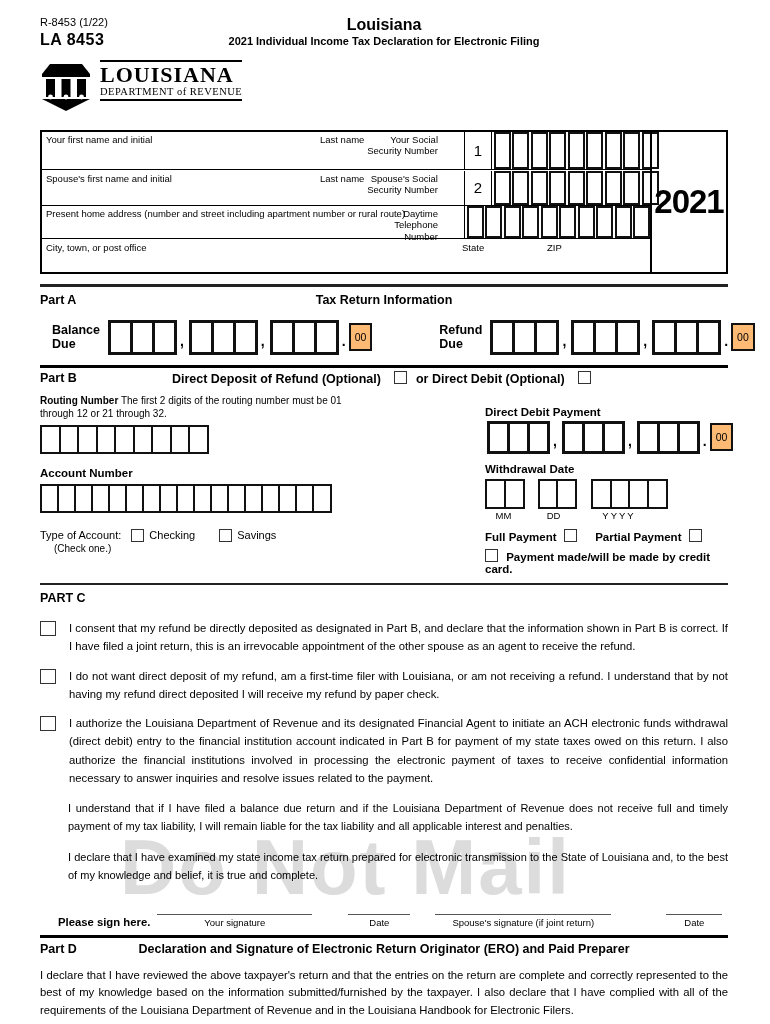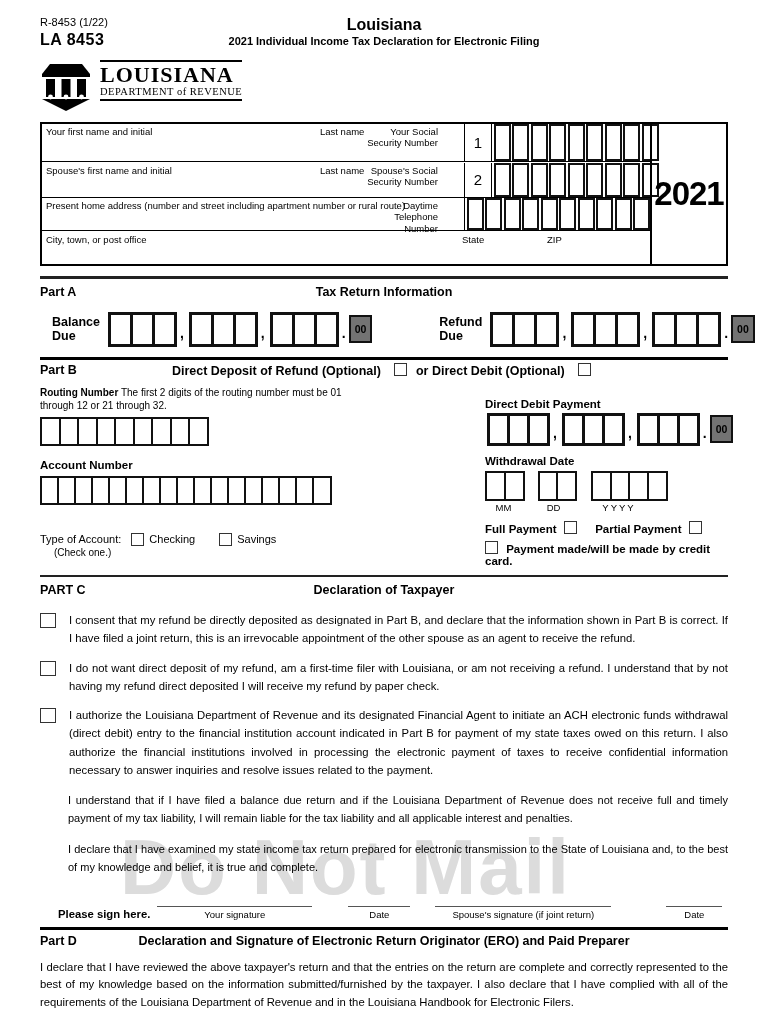--- a/index.html
+++ b/index.html
@@ -14,21 +14,21 @@
   .form-id{font-size:16px;font-weight:bold;letter-spacing:.5px;}
   .hdr-center{text-align:center;padding-top:2px;}
   .state-title{font-size:16px;font-weight:bold;}
   .form-subtitle{font-size:11px;font-weight:bold;margin-top:1px;}
   
   .logo{display:flex;align-items:flex-start;margin-top:6px;height:54px;}
   .logo-text{margin-left:8px;font-family:"Liberation Serif",serif;}
   .logo-name{font-size:22px;font-weight:bold;letter-spacing:1px;border-top:2.5px solid #000;padding-top:1px;line-height:1.05;}
   .logo-dept{font-size:10.5px;border-bottom:2.5px solid #000;padding-bottom:2px;letter-spacing:.5px;}
   
-  .nb{position:relative;margin-top:8px;height:140px;border:2px solid #000;font-size:9.5px;}
+  .nb{position:relative;margin-top:16px;height:140px;border:2px solid #000;font-size:9.5px;}
   .nb-row{position:absolute;left:0;right:76px;border-bottom:1.5px solid #000;}
   .nb-r1{top:0;height:37px;}
   .nb-r2{top:38.5px;height:34px;}
   .nb-r3{top:74px;height:32px;}
   .nb-r4{top:107.5px;height:32.5px;border-bottom:none;}
   .nb-label{position:absolute;left:4px;top:2px;}
   .nb-last{position:absolute;left:278px;top:2px;}
   .nb-ssn{position:absolute;right:212px;top:2px;width:72px;text-align:right;line-height:1.2;}
   .nb-num{position:absolute;left:422px;top:0;bottom:0;width:26px;border-left:1.5px solid #000;border-right:1.5px solid #000;
           display:flex;align-items:center;justify-content:center;font-size:15px;}
@@ -47,33 +47,33 @@
   .part-hdr .pl{position:absolute;left:0;top:0;font-weight:bold;}
   .part-hdr .pt{text-align:center;font-weight:bold;}
   
   .amt-row{display:flex;margin-top:10px;align-items:center;}
   .amt{display:flex;align-items:center;}
   .amt-label{font-size:12.5px;font-weight:bold;margin-right:6px;}
   .grp{display:inline-flex;margin-left:2px;}
   .grp .cell{width:19px;height:29px;border:3px solid #111;margin-left:-3px;background:#fff;}
   .grp .cell:first-child{margin-left:0;}
   .num-sep{font-size:14px;font-weight:bold;margin:8px 3px 0 3px;}
-  .cents{border:2.5px solid #111;font-size:10.5px;font-weight:bold;padding:7px 4px;line-height:1;background:#737373;}
+  .cents{border:2.5px solid #111;font-size:10.5px;font-weight:normal;padding:7px 4px;line-height:1;background:#fdba74;}
   
   .pb-cols{display:flex;margin-top:6px;}
   .pb-left{width:445px;}
   .pb-right{width:243px;}
   .pb-note{font-size:10px;line-height:1.3;width:330px;}
   .cellrow{display:inline-flex;margin-top:5px;}
   .routing .cell{width:17px;height:25px;border:2.5px solid #111;margin-left:-2.5px;background:#fff;}
   .routing .cell:first-child{margin-left:0;}
   .acct .cell{width:15.5px;height:25px;border:2.5px solid #111;margin-left:-2.5px;background:#fff;}
   .acct .cell:first-child{margin-left:0;}
   .sec-label{font-size:11.5px;font-weight:bold;margin-top:9px;}
-  .toa{font-size:11px;margin-top:24px;display:flex;align-items:center;}
+  .toa{font-size:11px;margin-top:12px;display:flex;align-items:center;}
   .toa .gap{width:14px;}
   .check-one{font-size:10px;margin-left:14px;margin-top:1px;}
   .cb{display:inline-block;width:11px;height:11px;border:1.5px solid #333;background:#fff;vertical-align:-1px;}
   .cb.mr{margin:0 5px 0 10px;}
   .ddp .grp .cell{width:17px;height:27px;}
   .wd-row{display:flex;margin-top:4px;}
   .wd{display:inline-flex;}
   .wd .cell{width:17px;height:26px;border:2.5px solid #111;margin-left:-2.5px;background:#fff;}
   .wd .cell:first-child{margin-left:0;}
   .wd-gap1{width:13px;} .wd-gap2{width:14px;}
@@ -364,21 +364,20 @@
           <span class="cb" style="margin-right:5px;"></span>
           <span>Payment made/will be made by credit card.</span>
         </div>
       </div>
     </div>
 
     <div class="sep-line zsec" style="margin-top:8px;"></div>
 
     <div class="part-hdr zsec">
       <span class="pl">PART C</span>
-      <div class="pt">Declaration of Taxpayer</div>
     </div>
 
     <div class="pc-item zsec">
       <span class="cbx"></span>
       <span class="pc-text">I consent that my refund be directly deposited as designated in Part B, and declare that the information shown in Part B is correct. If I have filed a joint return, this is an irrevocable appointment of the other spouse as an agent to receive the refund.</span>
     </div>
     <div class="pc-item zsec">
       <span class="cbx"></span>
       <span class="pc-text">I do not want direct deposit of my refund, am a first-time filer with Louisiana, or am not receiving a refund. I understand that by not having my refund direct deposited I will receive my refund by paper check.</span>
     </div>

